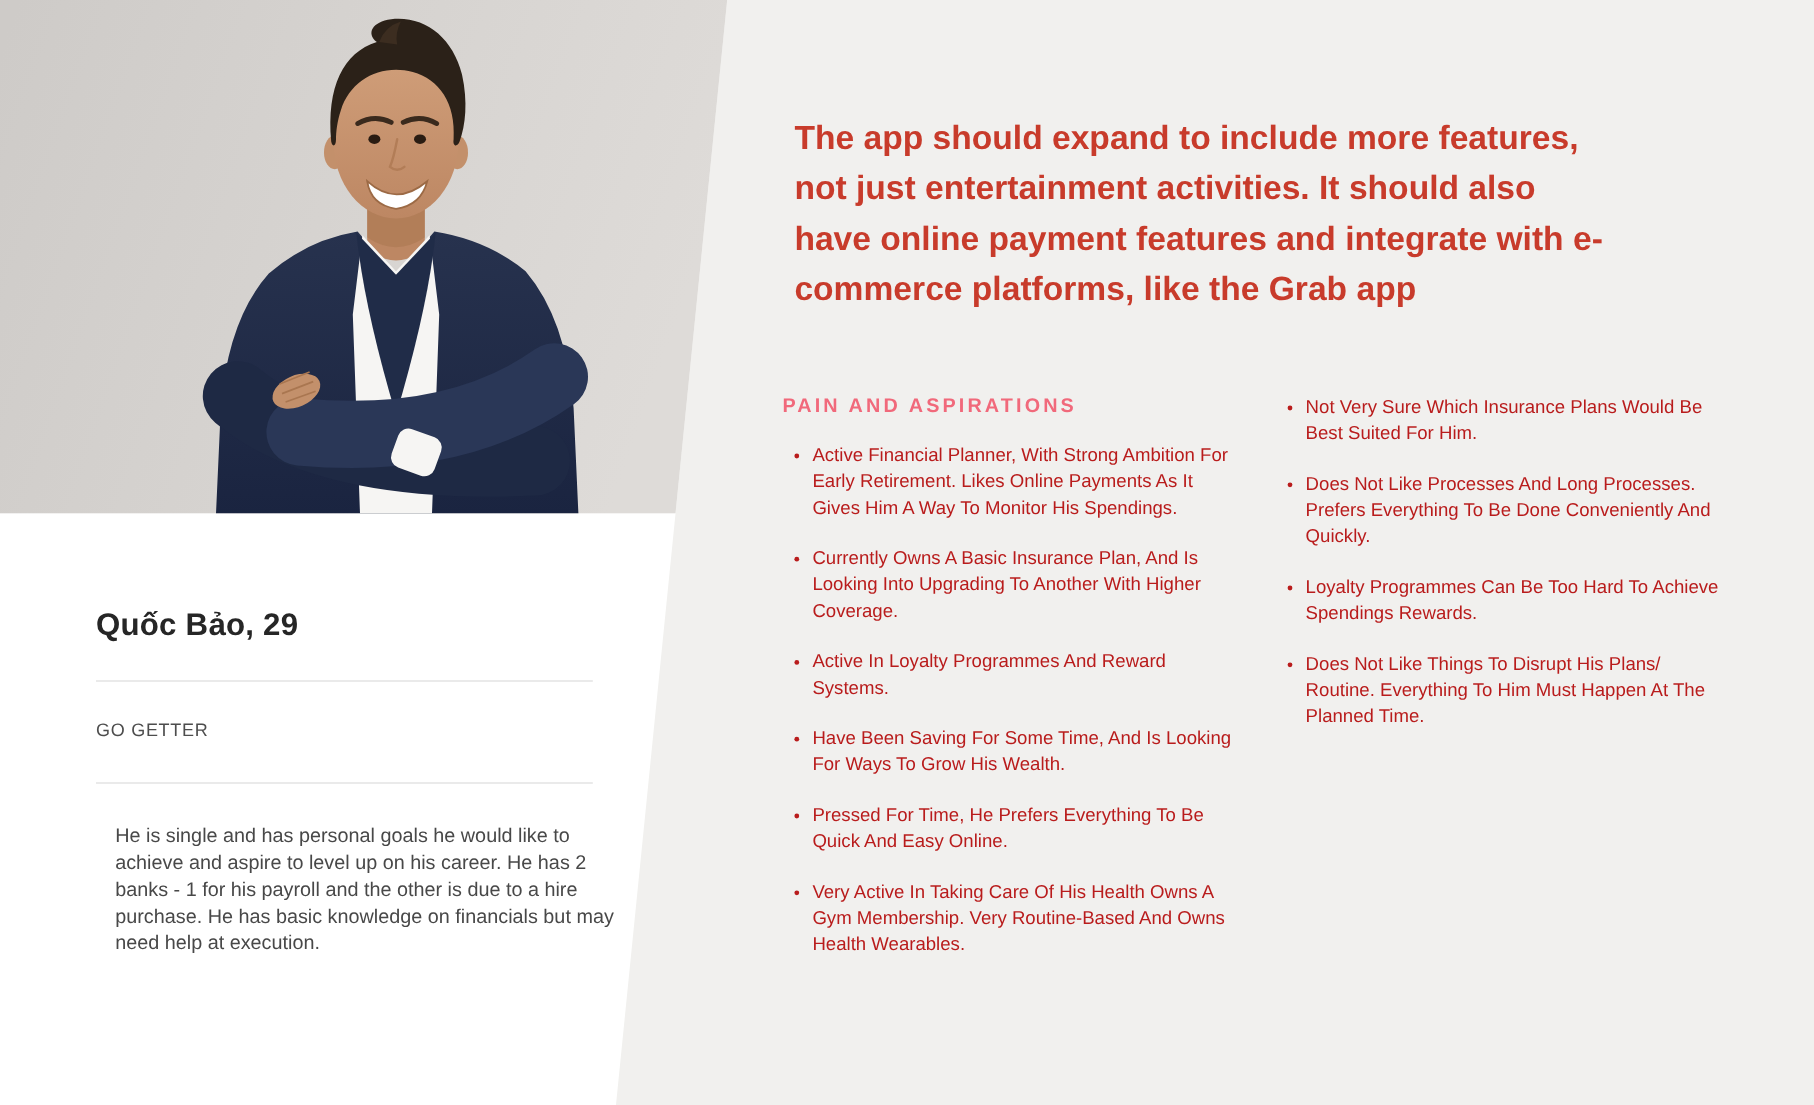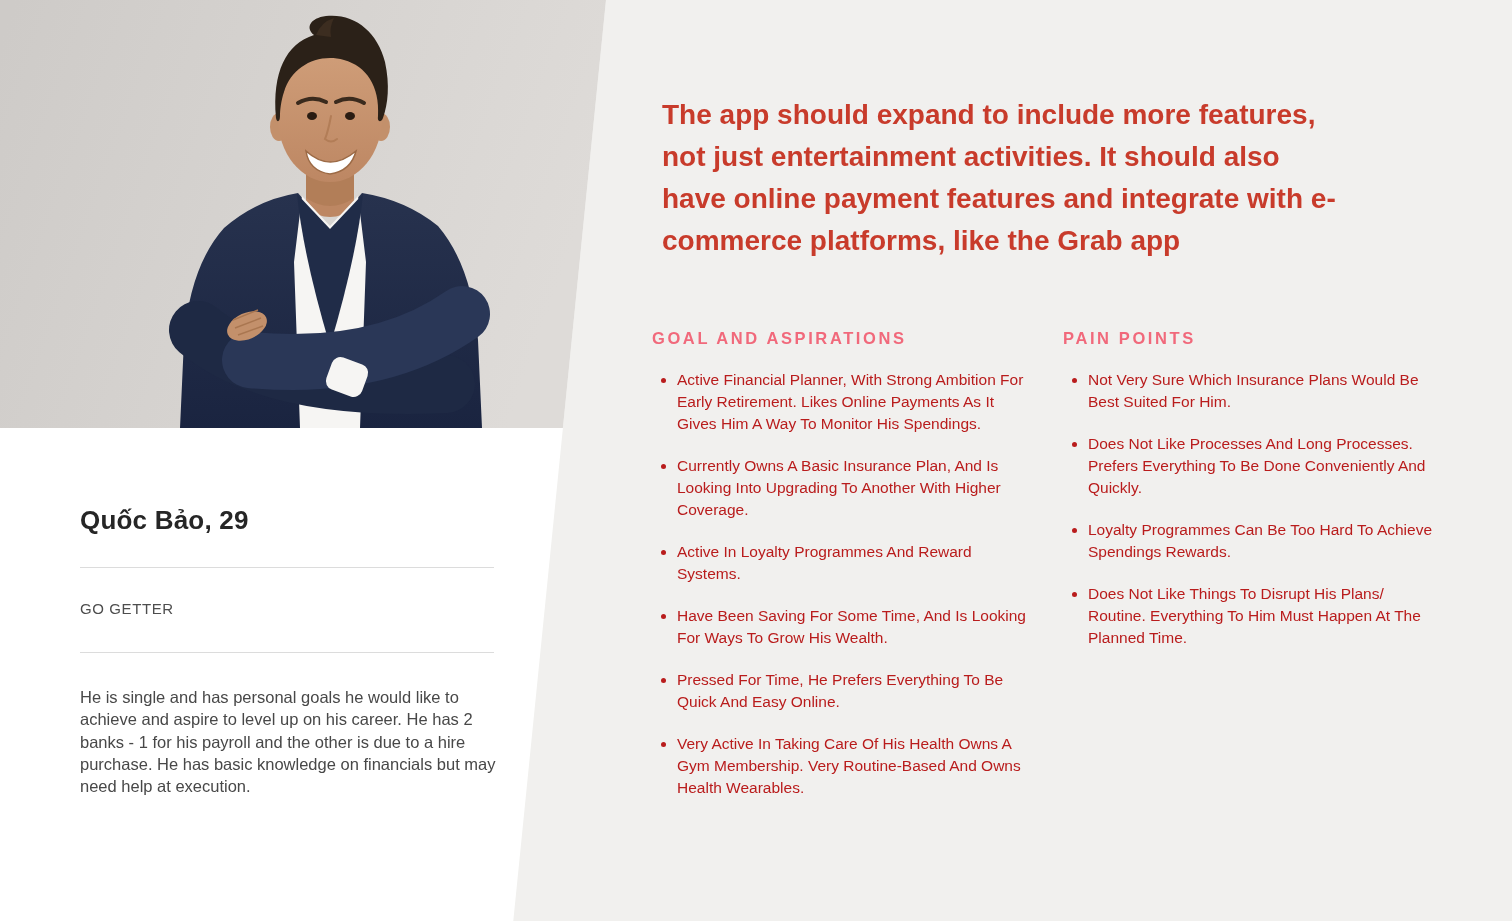--- a/index.html
+++ b/index.html
@@ -36,21 +36,21 @@
     position:absolute;left:80px;width:414px;height:1px;
     background:var(--divider);border:none;
   }
   .divider-1{top:567px;}
   .divider-2{top:652px;}
   .archetype{
     position:absolute;left:80px;top:600px;
     font-size:15px;color:var(--text-muted);letter-spacing:0.6px;
   }
   .description{
-    position:absolute;left:80px;top:686px;width:418px;
+    position:absolute;left:96px;top:686px;width:418px;
     font-size:16.5px;line-height:22.3px;color:var(--text-body);
   }
   .quote{
     position:absolute;left:652px;top:94px;width:688px;
     font-size:28px;font-weight:700;line-height:42px;
     color:var(--quote-red);
     margin-left:10px;
   }
   .column{position:absolute;top:329px;}
   .column-goals{left:652px;width:382px;}
@@ -142,32 +142,31 @@
   <div class="archetype">GO GETTER</div>
 
   <div class="divider divider-2"></div>
 
   <p class="description">He is single and has personal goals he would like to achieve and aspire to level up on his career. He has 2 banks - 1 for his payroll and the other is due to a hire purchase. He has basic knowledge on financials but may need help at execution.</p>
 </div>
 
 <div class="quote">The app should expand to include more features, not just entertainment activities. It should also have online payment features and integrate with e-commerce platforms, like the Grab app</div>
 
 <div class="column column-goals">
-  <h2 class="section-title">GOAL AND ASPIRATIONS</h2>
+  <h2 class="section-title">PAIN AND ASPIRATIONS</h2>
   <ul class="bullet-list">
     <li>Active Financial Planner, With Strong Ambition For Early Retirement. Likes Online Payments As It Gives Him A Way To Monitor His Spendings.</li>
     <li>Currently Owns A Basic Insurance Plan, And Is Looking Into Upgrading To Another With Higher Coverage.</li>
     <li>Active In Loyalty Programmes And Reward Systems.</li>
     <li>Have Been Saving For Some Time, And Is Looking For Ways To Grow His Wealth.</li>
     <li>Pressed For Time, He Prefers Everything To Be Quick And Easy Online.</li>
     <li>Very Active In Taking Care Of His Health Owns A Gym Membership. Very Routine-Based And Owns Health Wearables.</li>
   </ul>
 </div>
 
 <div class="column column-pains">
-  <h2 class="section-title">PAIN POINTS</h2>
   <ul class="bullet-list">
     <li>Not Very Sure Which Insurance Plans Would Be Best Suited For Him.</li>
     <li>Does Not Like Processes And Long Processes. Prefers Everything To Be Done Conveniently And Quickly.</li>
     <li>Loyalty Programmes Can Be Too Hard To Achieve Spendings Rewards.</li>
     <li>Does Not Like Things To Disrupt His Plans/ Routine. Everything To Him Must Happen At The Planned Time.</li>
   </ul>
 </div>
 
 </body></html>

